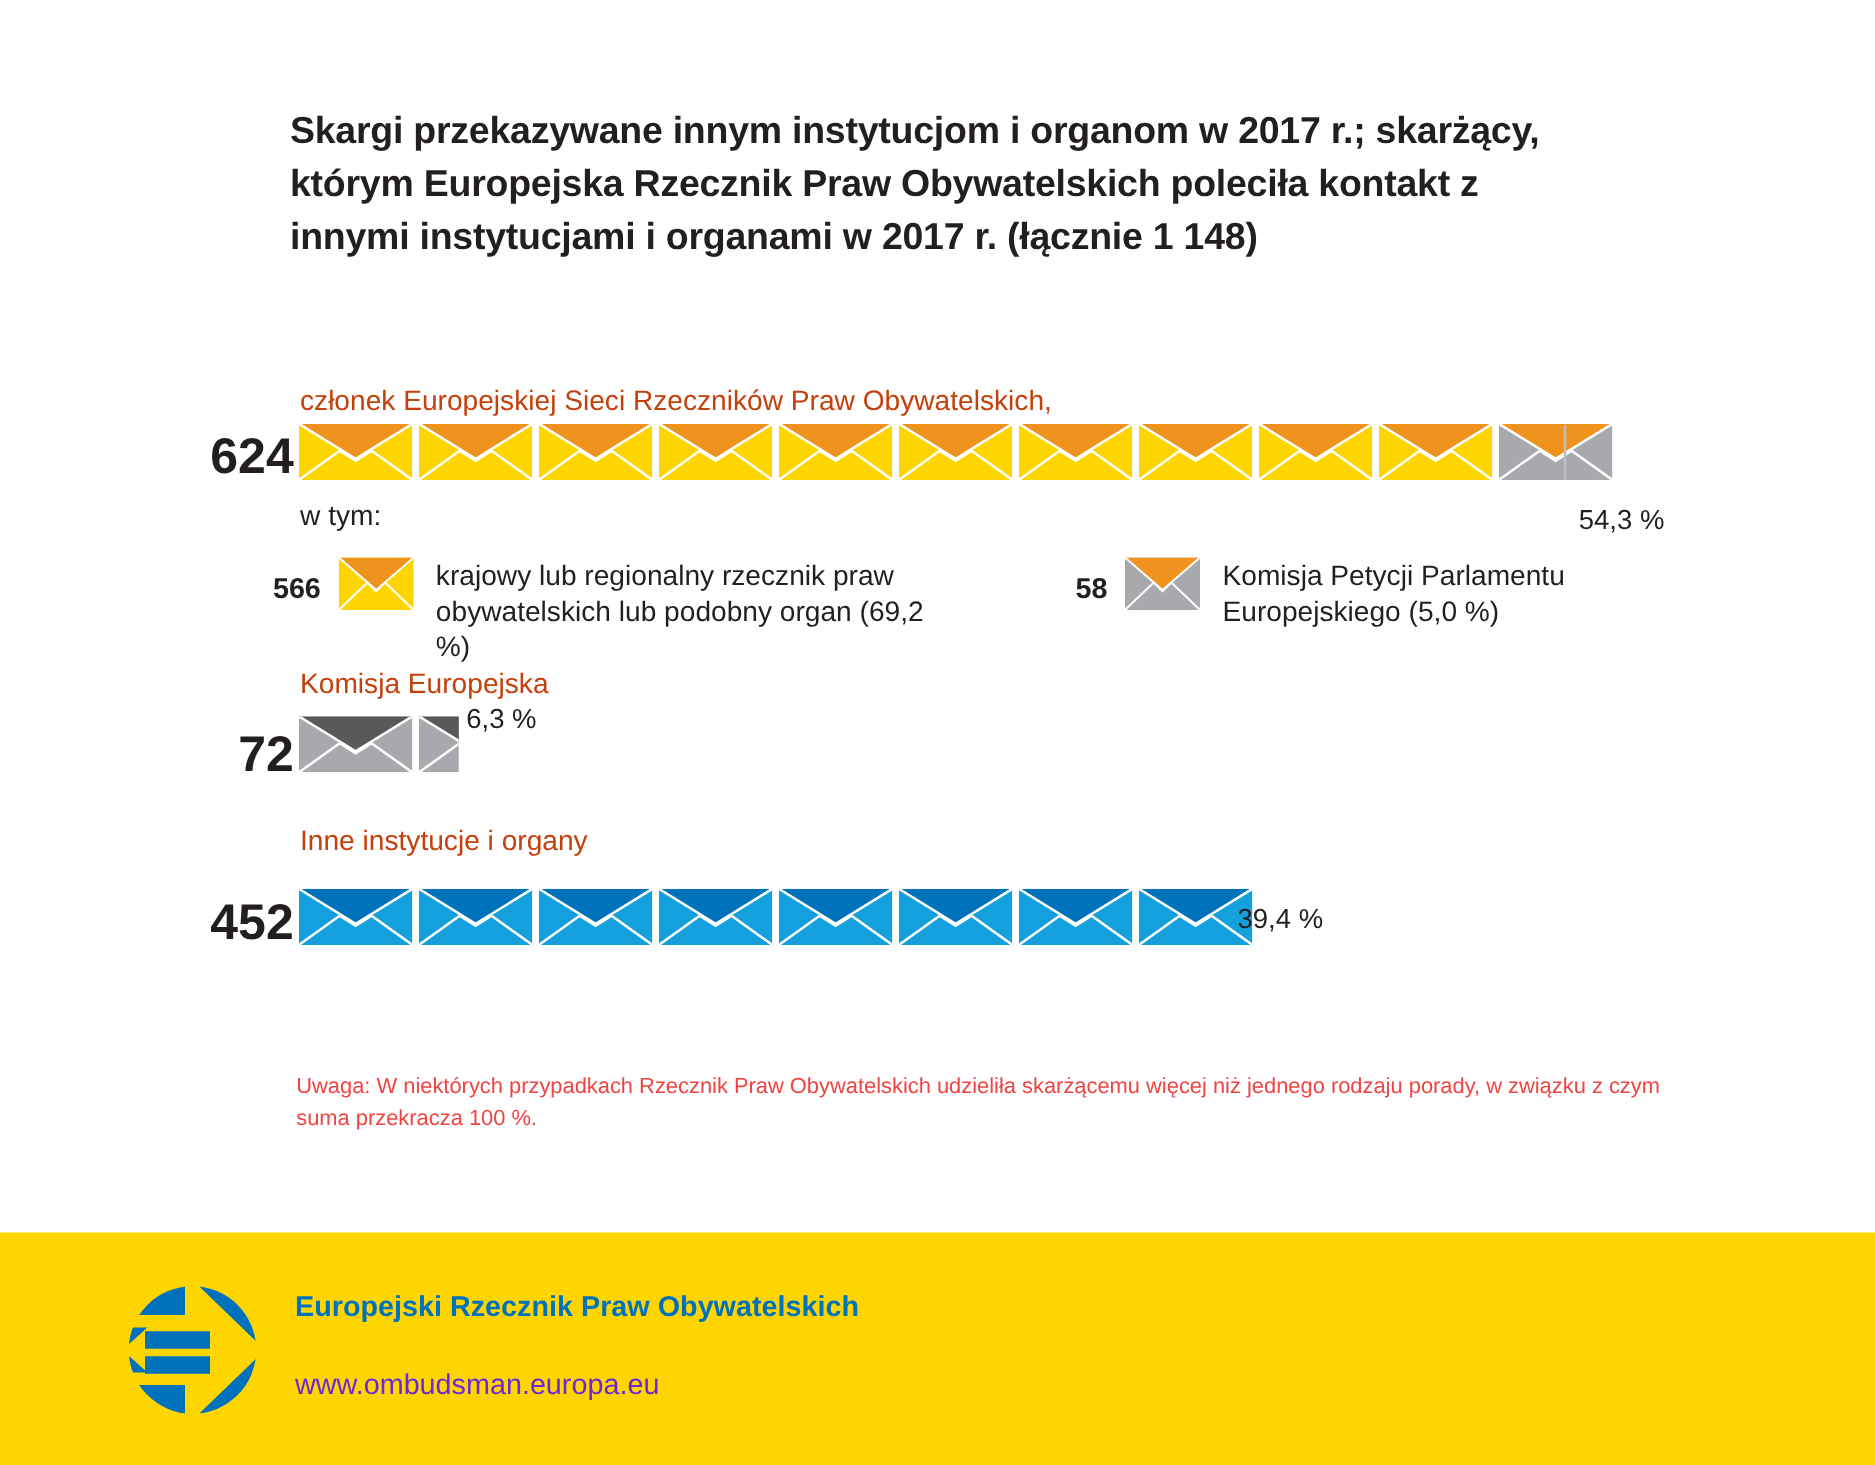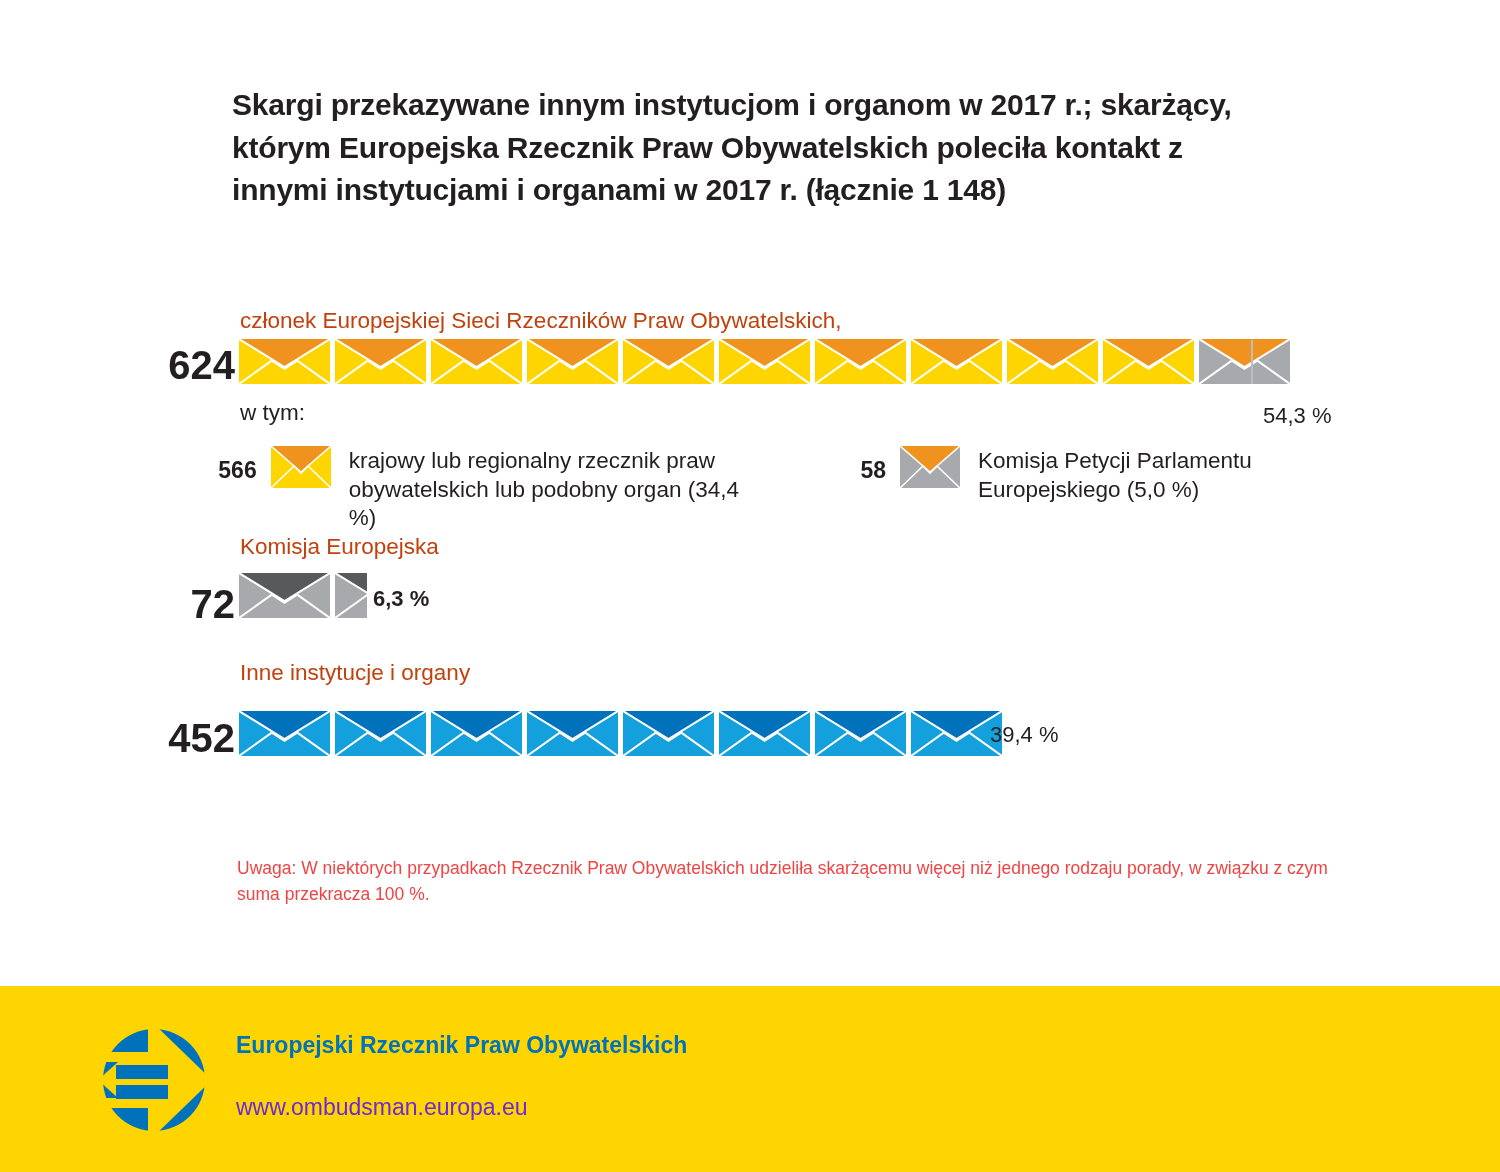--- a/index.html
+++ b/index.html
@@ -281,21 +281,21 @@
     <div class="legend-icon">
       <svg width="60" height="42" viewBox="0 0 60 42">
         <rect x="0" y="0" width="60" height="42" fill="#ffd500"></rect>
         <polygon points="0,0 60,0 30,26" fill="#f0921e"></polygon>
         <polyline points="0,0 30,26 60,0" fill="none" stroke="#ffffff" stroke-width="1.6"></polyline>
         <polyline points="0,42 23,20" fill="none" stroke="#ffffff" stroke-width="1.6"></polyline>
         <polyline points="60,42 37,20" fill="none" stroke="#ffffff" stroke-width="1.6"></polyline>
         <polyline points="23,20 30,27 37,20" fill="none" stroke="#ffffff" stroke-width="1.6"></polyline>
       </svg>
     </div>
-    <div class="legend-text" style="width:420px;">krajowy lub regionalny rzecznik praw obywatelskich lub podobny organ (34,4 %)</div>
+    <div class="legend-text" style="width:420px;">krajowy lub regionalny rzecznik praw obywatelskich lub podobny organ (69,2 %)</div>
   </div>
 
   <div class="legend-item" style="left:808px; top:446px; width:560px;">
     <div class="legend-num" style="width:80px;">58</div>
     <div class="legend-icon">
       <svg width="60" height="42" viewBox="0 0 60 42">
         <rect x="0" y="0" width="60" height="42" fill="#a7a9ac"></rect>
         <polygon points="0,0 60,0 30,26" fill="#f0921e"></polygon>
         <polyline points="0,0 30,26 60,0" fill="none" stroke="#ffffff" stroke-width="1.6"></polyline>
         <polyline points="0,42 23,20" fill="none" stroke="#ffffff" stroke-width="1.6"></polyline>
@@ -326,21 +326,21 @@
           <rect x="0" y="0" width="91" height="45" fill="#a7a9ac"></rect>
           <polygon points="0,0 91,0 45.5,28" fill="#58595b"></polygon>
           <polyline points="0,0 45.5,28 91,0" fill="none" stroke="#fff" stroke-width="2"></polyline>
           <polyline points="0,45 32.76,21.599999999999998" fill="none" stroke="#fff" stroke-width="2"></polyline>
           <polyline points="91,45 58.24,21.599999999999998" fill="none" stroke="#fff" stroke-width="2"></polyline>
           <polyline points="32.76,21.599999999999998 45.5,29.700000000000003 58.24,21.599999999999998" fill="none" stroke="#fff" stroke-width="2"></polyline>
         </svg>
       </div>
     </div>
 
-  <div class="row-pct" style="left:373px; top:586px;font-weight:bold;">6,3 %</div>
+  <div class="row-pct" style="left:373px; top:562px;">6,3 %</div>
 
   <div class="row-label" style="left:240px; top:659px;">Inne instytucje i organy</div>
 
   <div class="row-value big" style="top:718px;">452</div>
 
   <div class="bar" id="bar3" style="left:239px; top:711px;">
       <div class="env" style="width: 91px; height: 45px;">
         <svg width="91" height="45" viewBox="0 0 91 45">
           <rect x="0" y="0" width="91" height="45" fill="#14a0dc"></rect>
           <polygon points="0,0 91,0 45.5,28" fill="#0072bc"></polygon>

